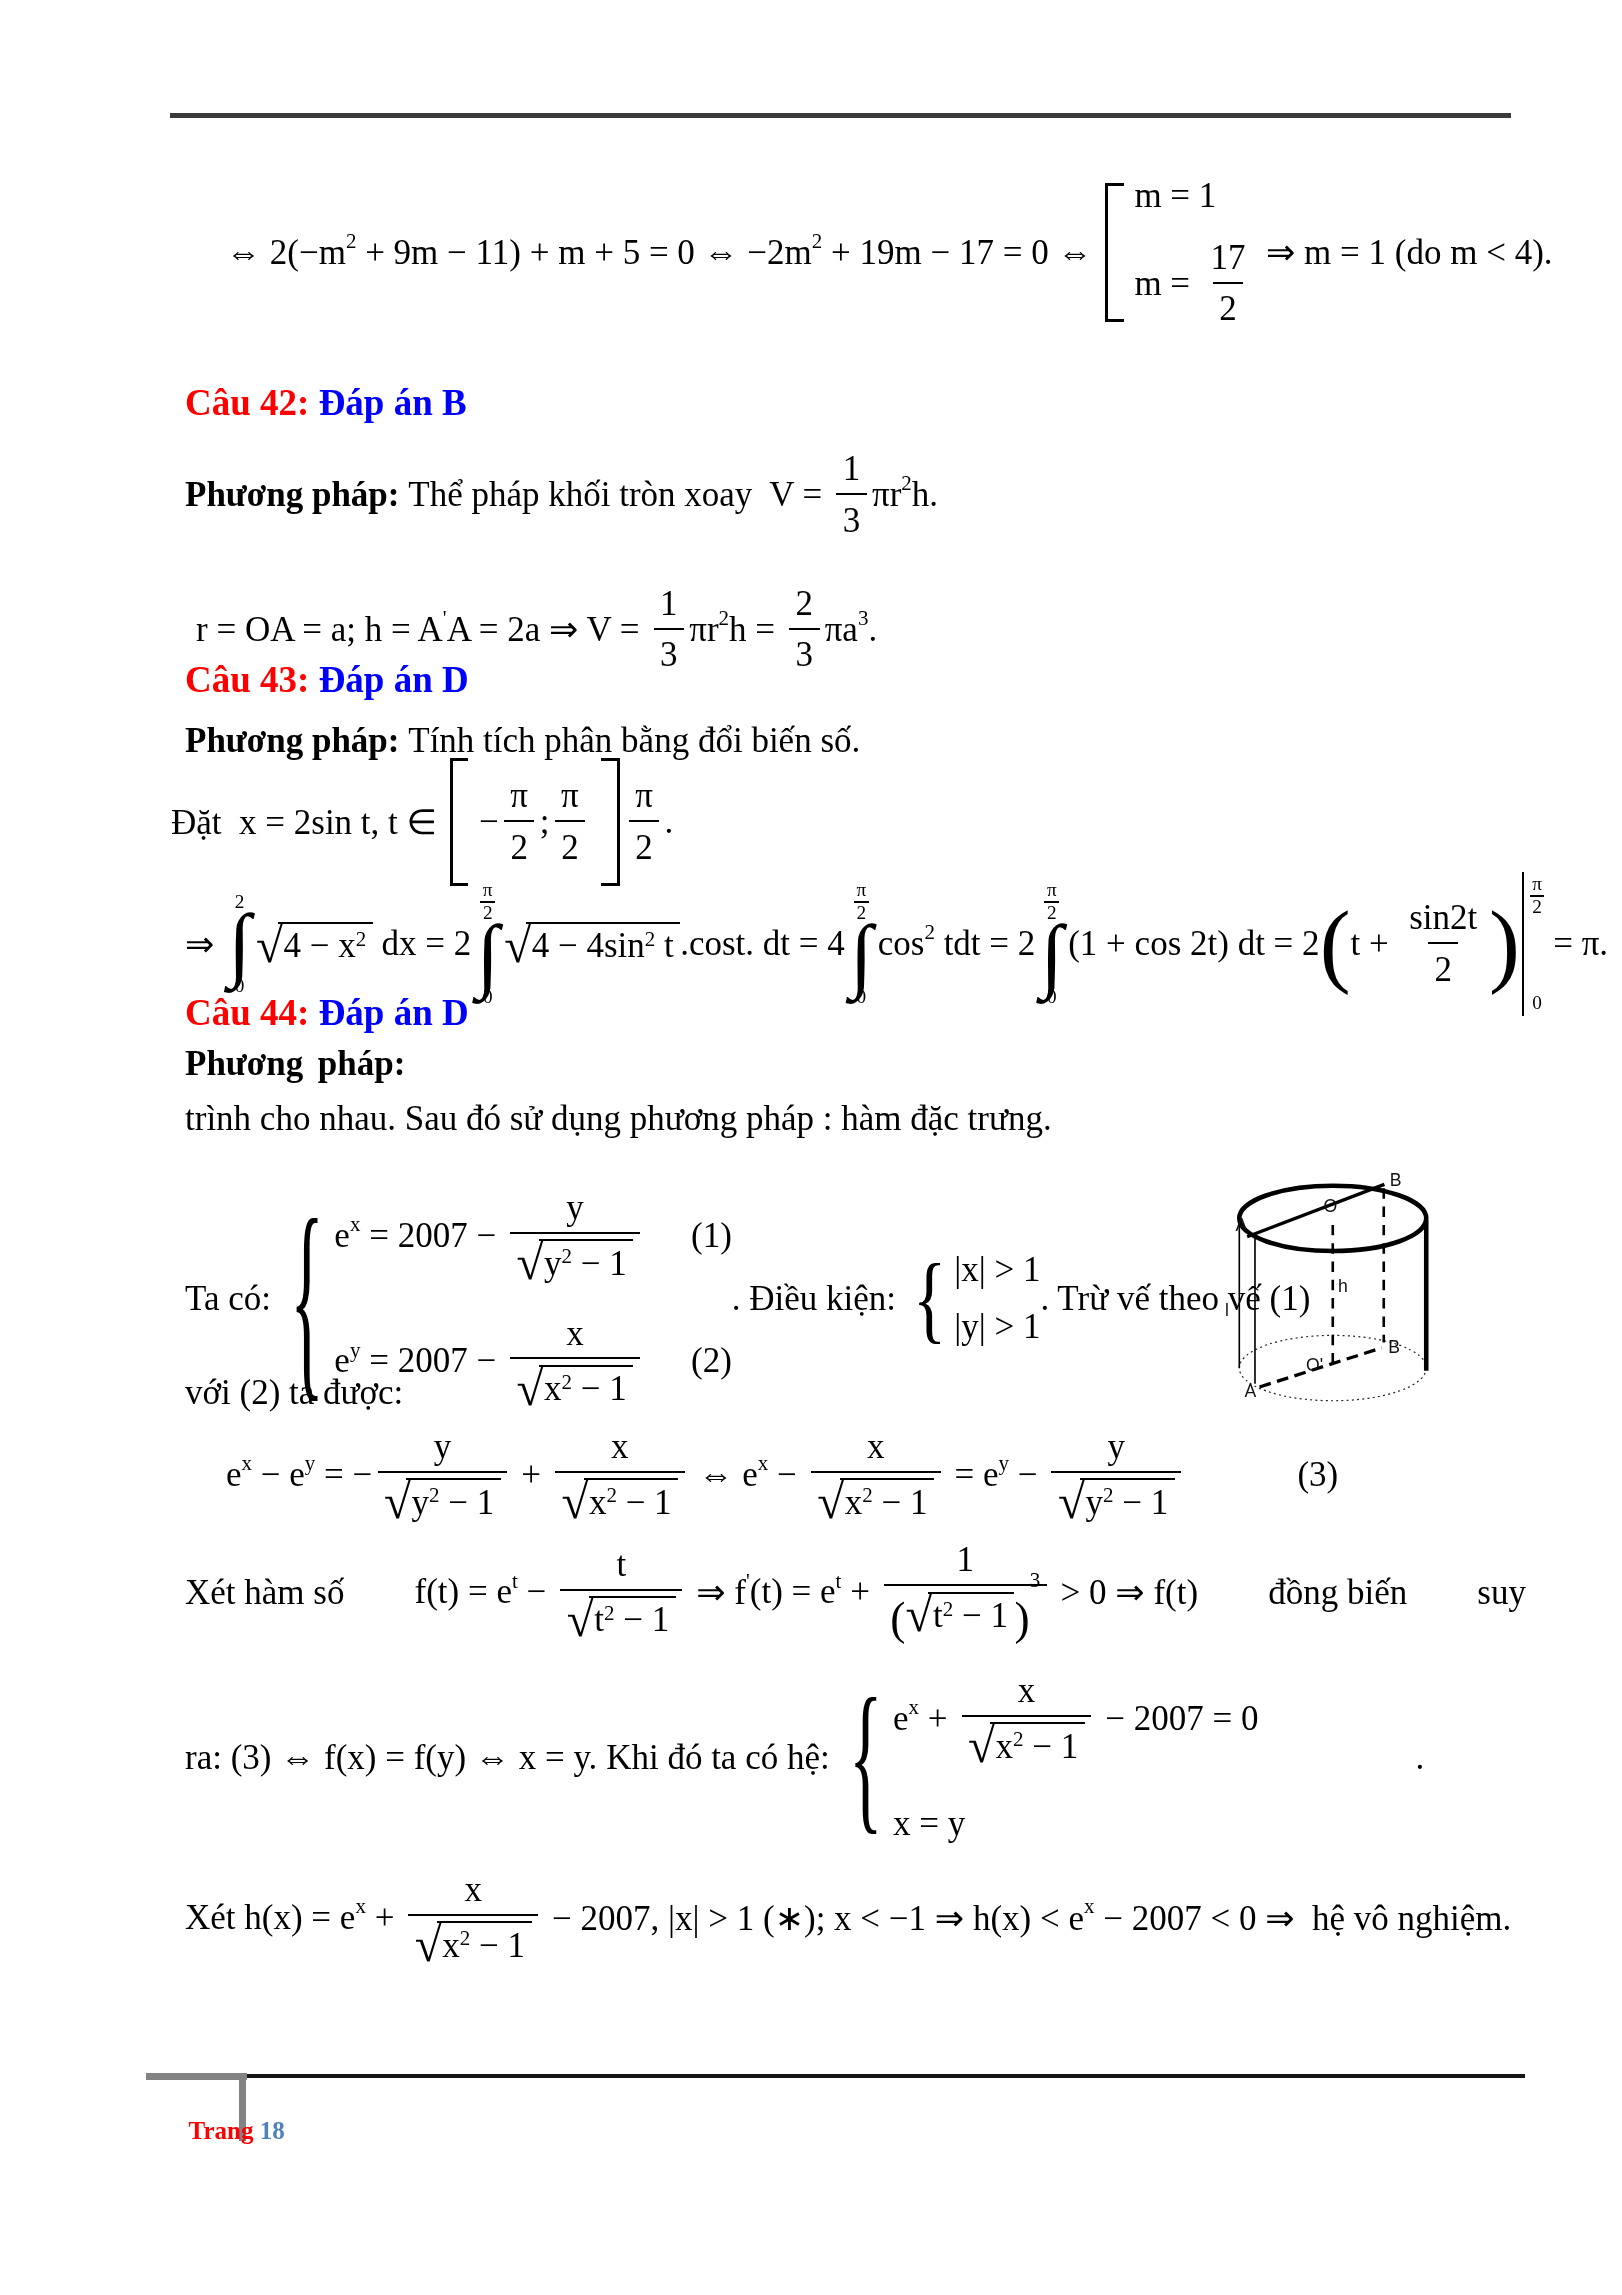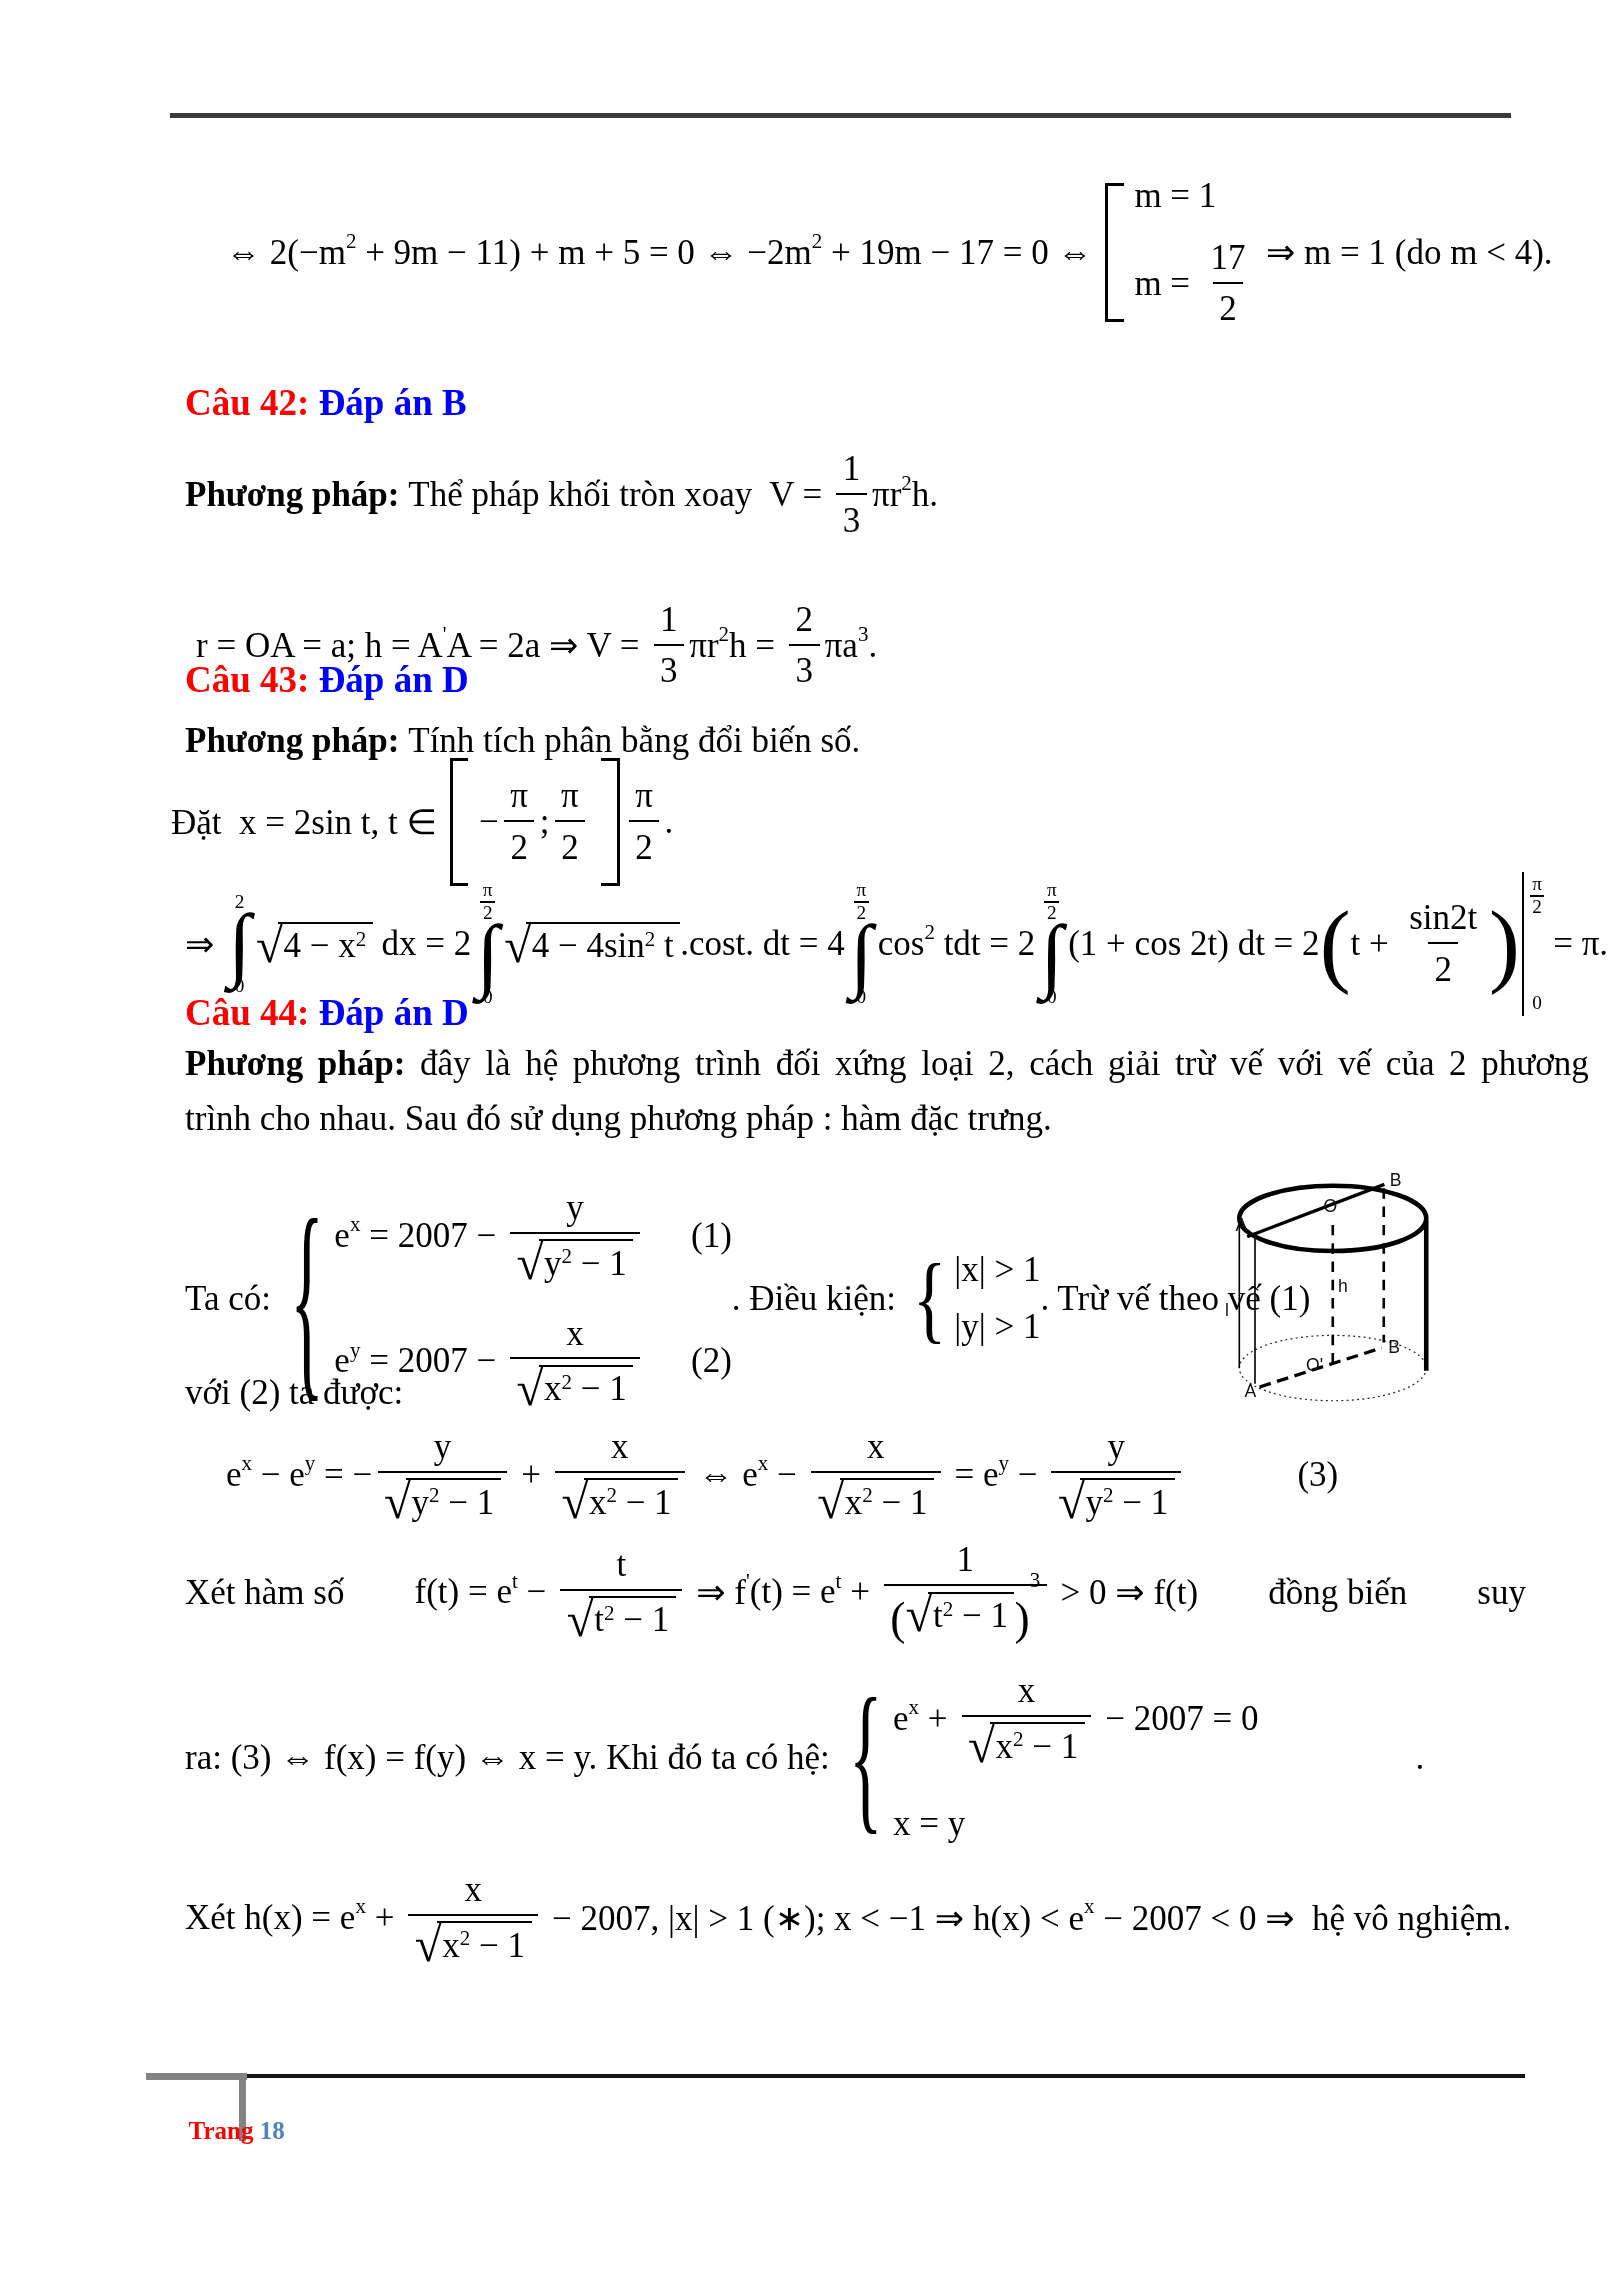--- a/index.html
+++ b/index.html
@@ -69,21 +69,21 @@
   </div>
   <div class="abs mrow" style="left:185px;top:437px;height:116px;">
     <b class="lbl">Phương pháp: </b>
     <span>Thể pháp khối tròn xoay  V = </span>
     <span class="frac">
       <span class="num">1</span>
       <span class="den">3</span>
     </span>
     <span>πr</span><sup>2</sup><span>h.</span>
   </div>
-  <div class="abs mrow" style="left:196px;top:586px;height:119px;">
+  <div class="abs mrow" style="left:196px;top:570px;height:119px;">
     <span>r = OA = a; h = A</span><sup>'</sup><span>A = 2a ⇒ V = </span>
     <span class="frac">
       <span class="num">1</span>
       <span class="den">3</span>
     </span>
     <span>πr</span><sup>2</sup><span>h = </span>
     <span class="frac">
       <span class="num">2</span>
       <span class="den">3</span>
     </span>
@@ -164,21 +164,20 @@
       <span class="lim">0</span>
     </span>
     <span> = π.</span>
   </div>
 
   <div class="abs hq" style="left:185px;top:991px;">
     <span class="red">Câu 44:</span><span> </span><span class="blue">Đáp án D</span>
   </div>
   <div class="abs mrow wsp" style="left:185px;top:1044px;">
     <b class="lbl">Phương pháp: </b>
-    <span>đây là hệ phương trình đối xứng loại 2, cách giải trừ vế với vế của 2 phương</span>
   </div>
   <div class="abs mrow" style="left:185px;top:1099px;">
     <span>trình cho nhau. Sau đó sử dụng phương pháp : hàm đặc trưng.</span>
   </div>
 
   <div class="abs mrow" style="left:185px;top:1177px;height:243px;">
     <span>Ta có: </span>
     <span class="brL">{</span>
     <span class="mcol" style="gap:30px;">
       <span class="mrow">

